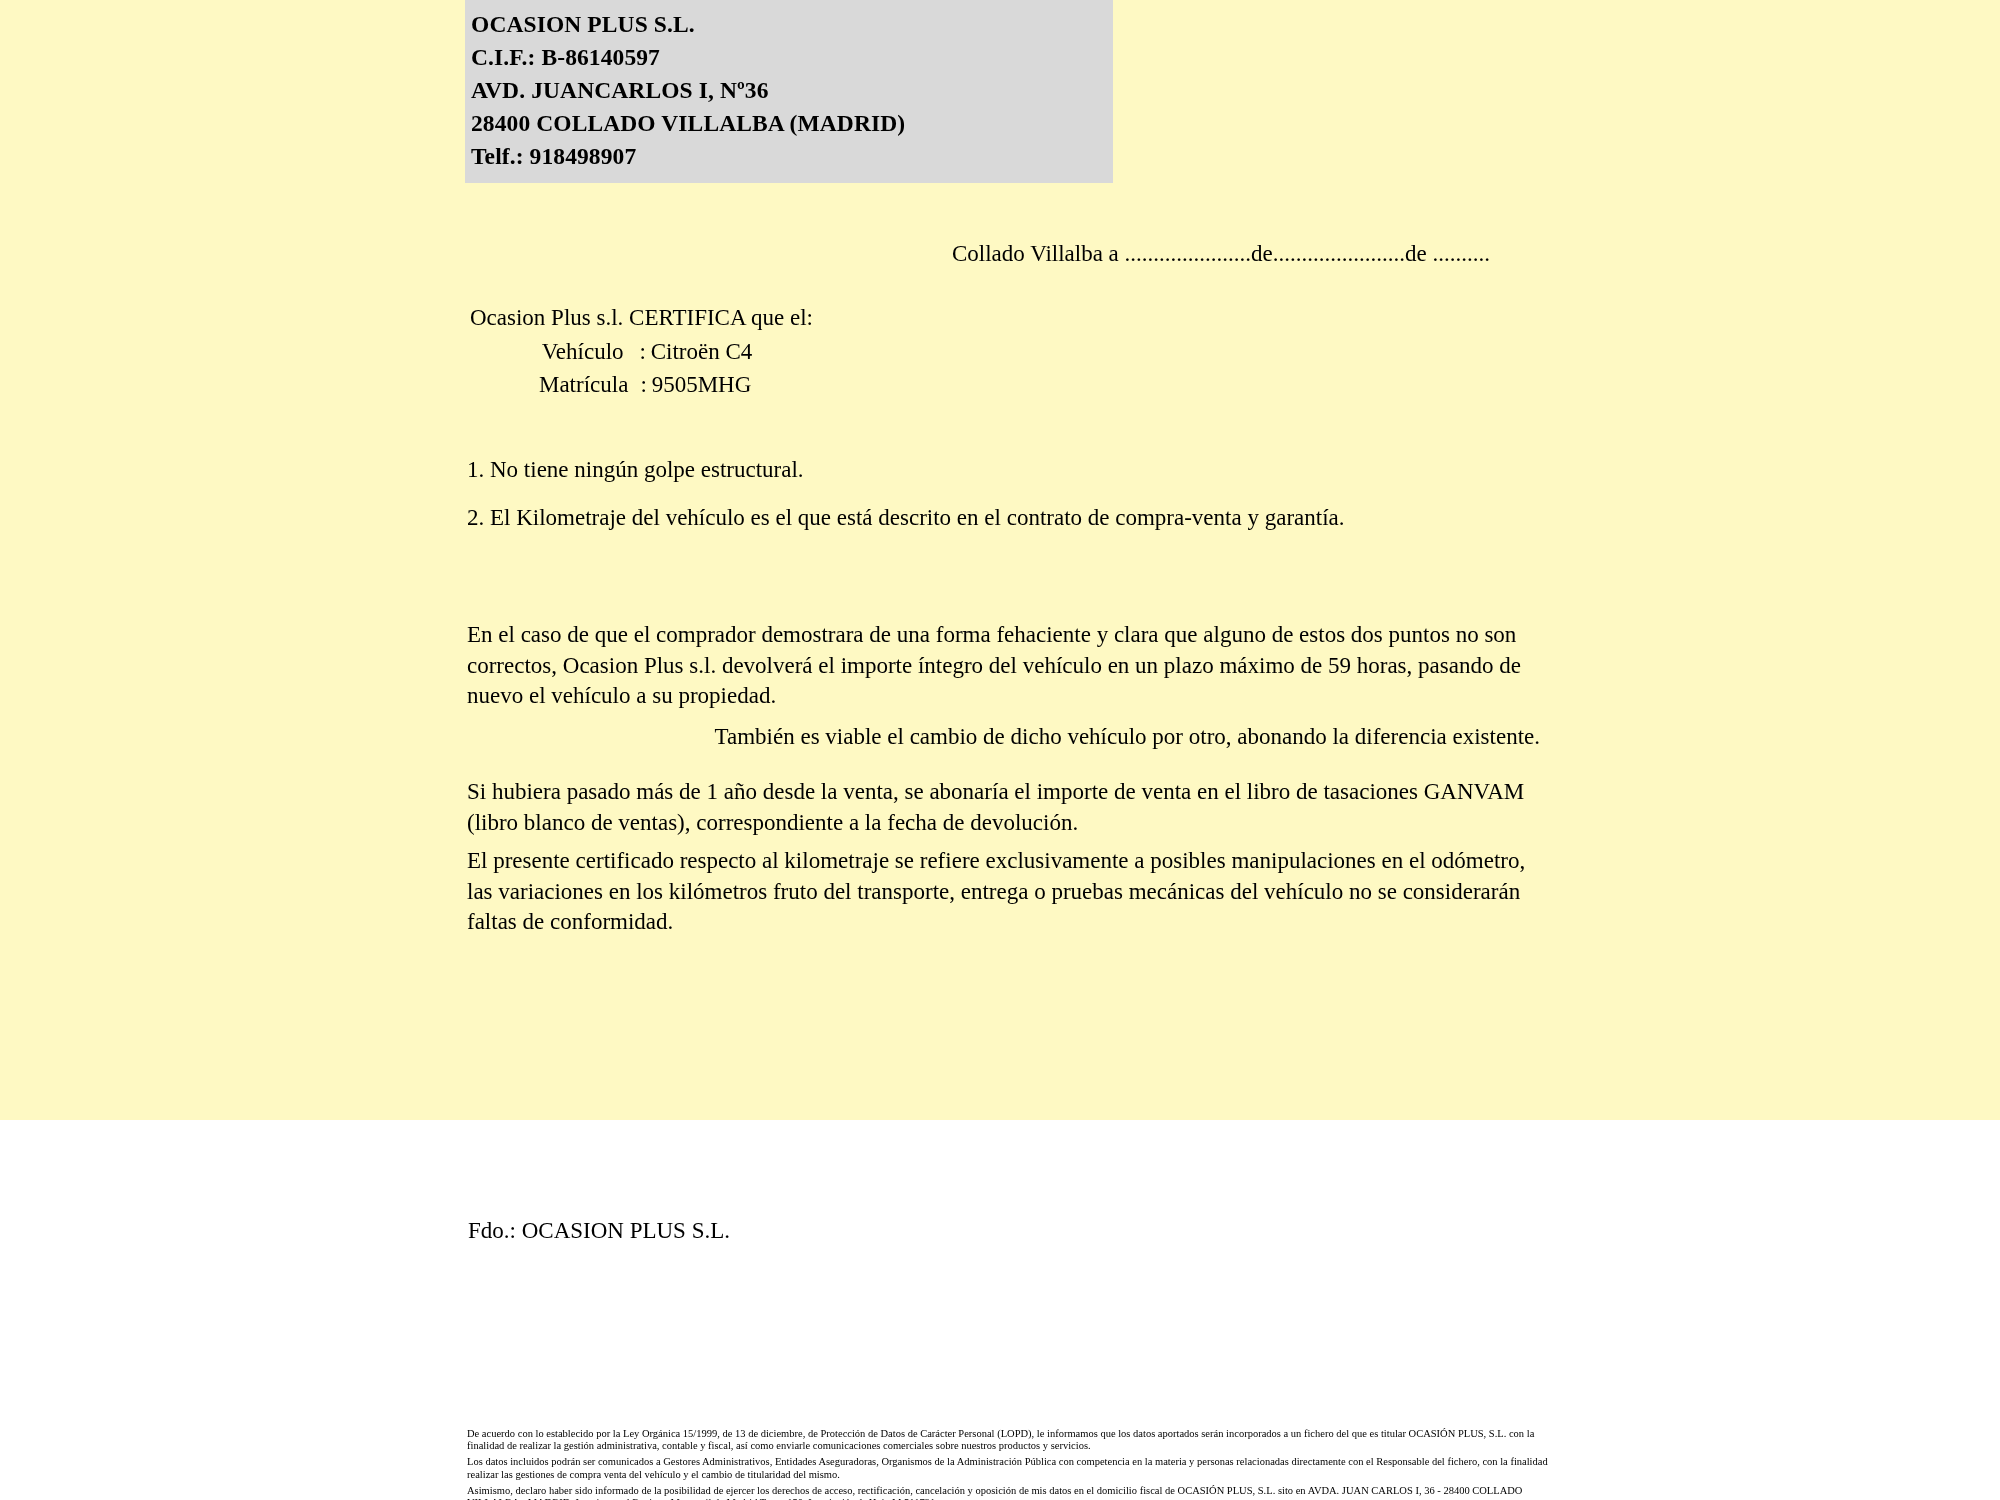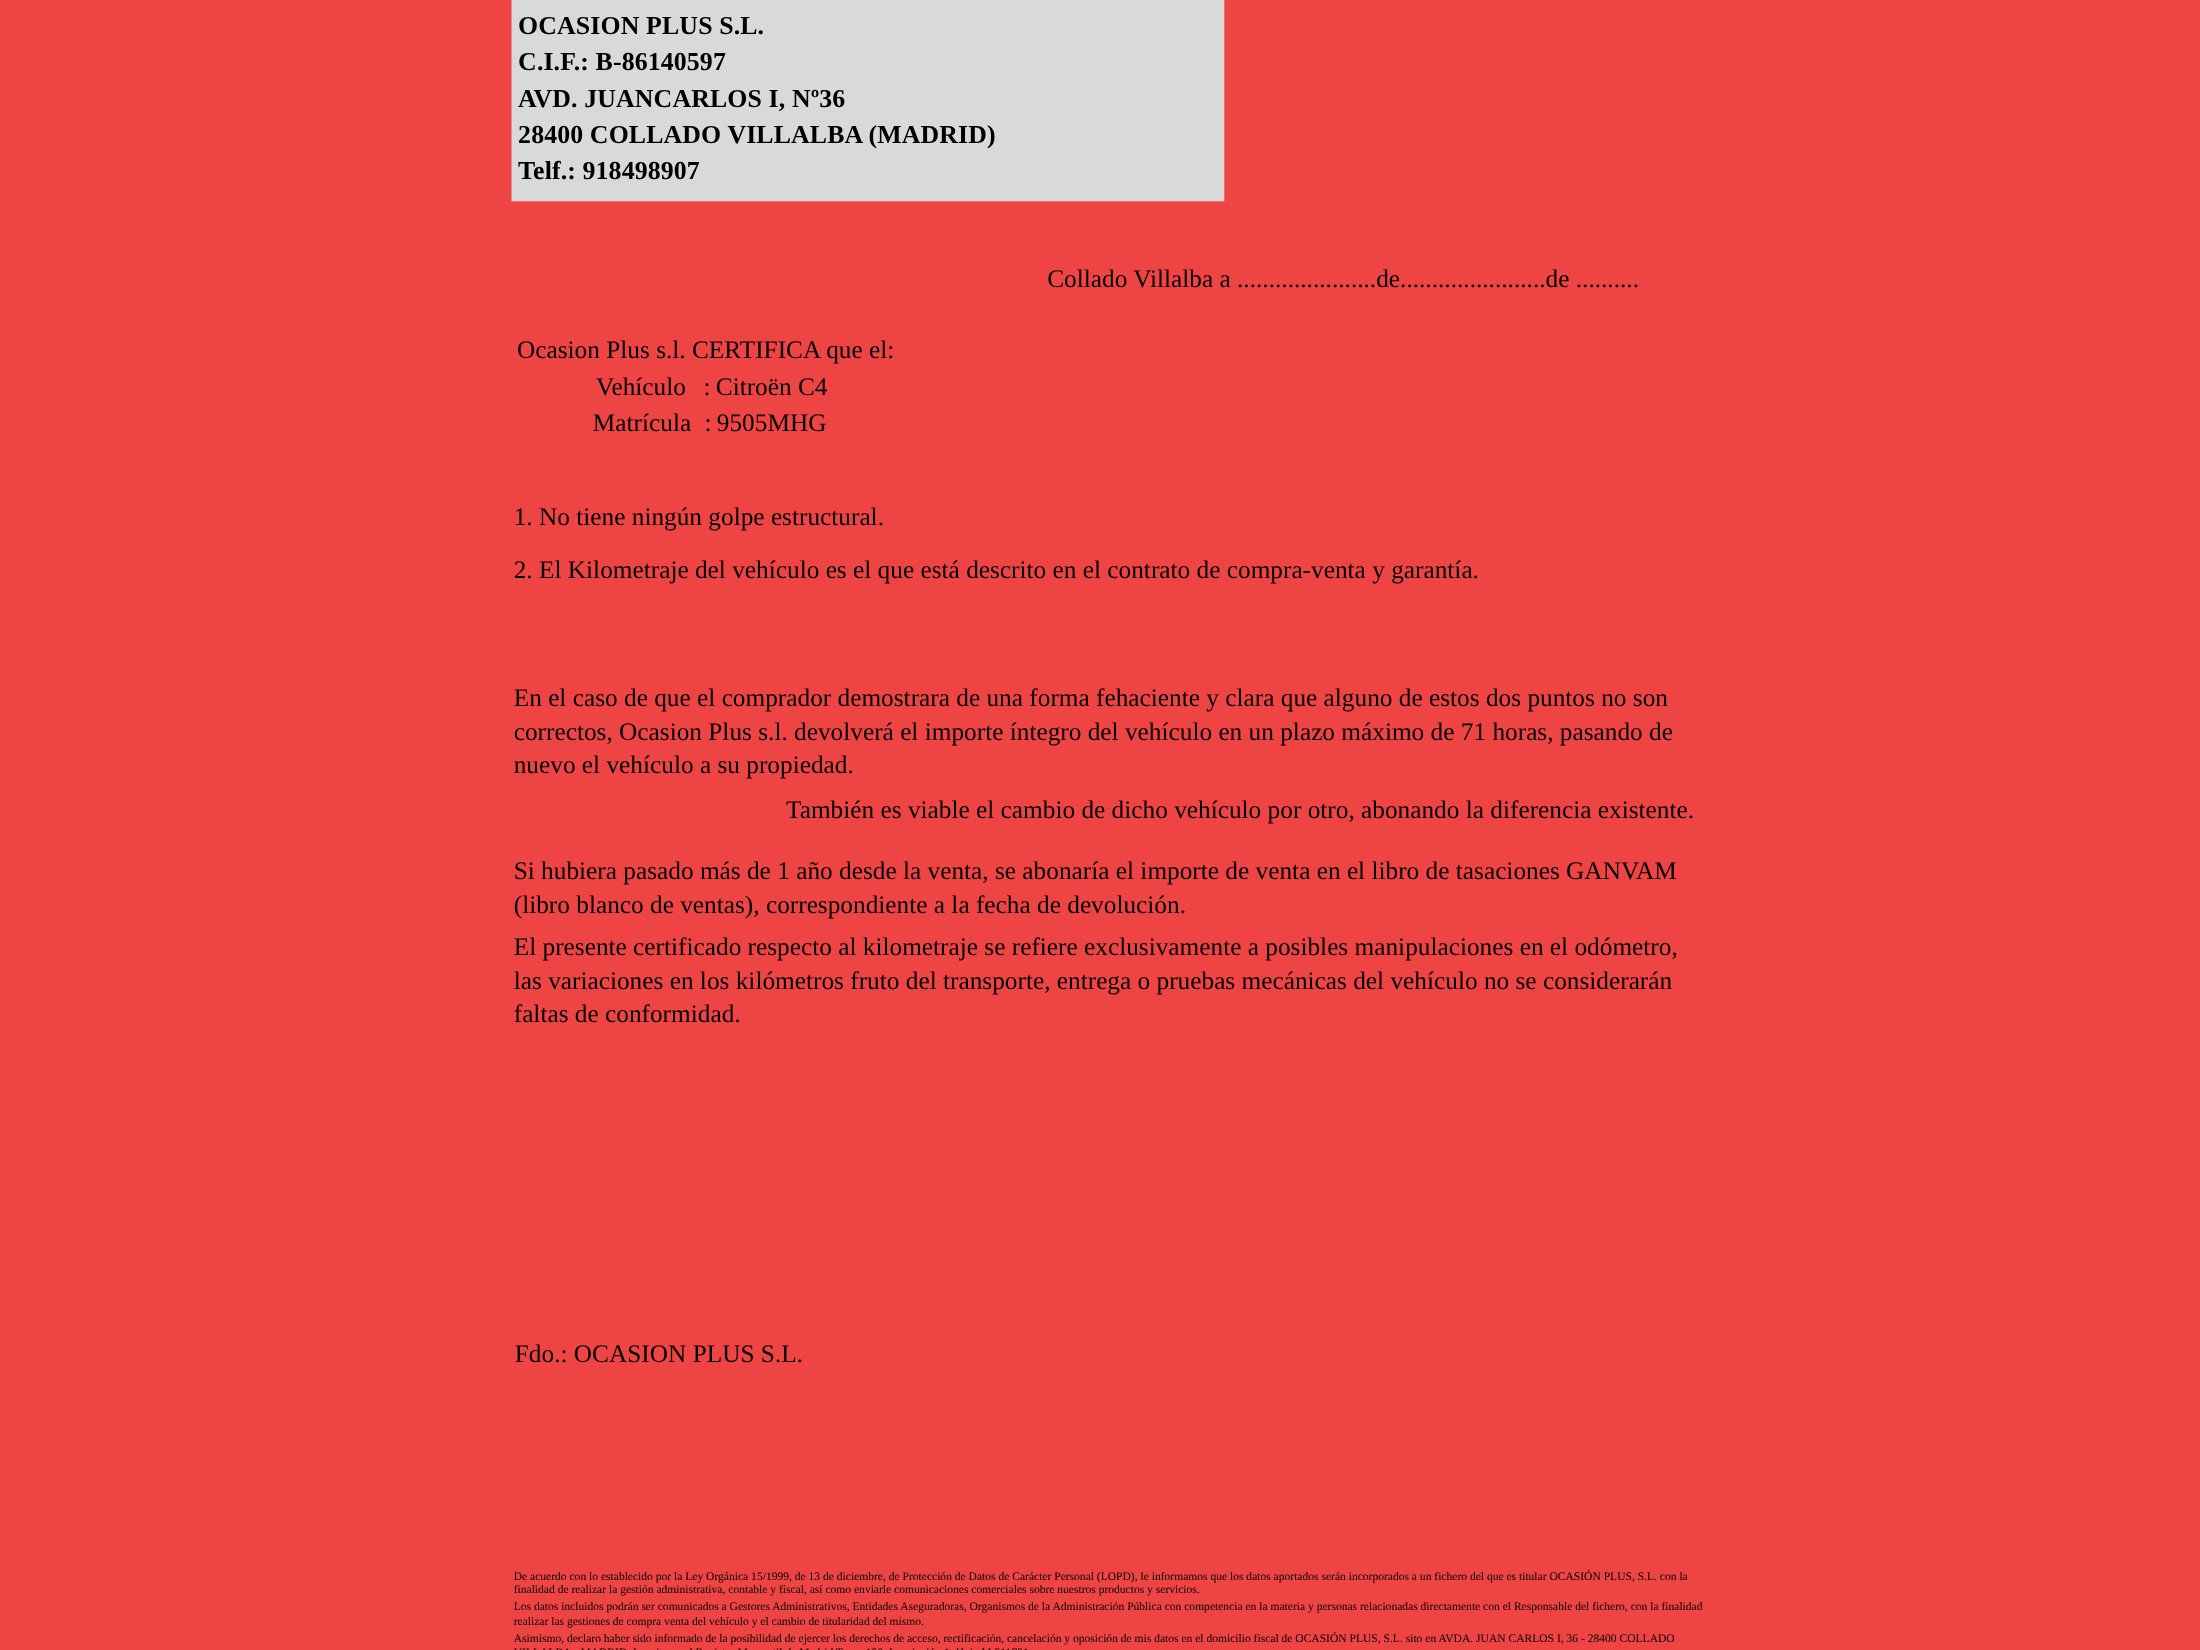--- a/index.html
+++ b/index.html
@@ -14,22 +14,22 @@
     color: #000000;
     position: relative;
     overflow: hidden;
   }
 
   .page {
     position: absolute;
     left: 0;
     top: 0;
     width: 2000px;
-    height: 1500px;
-    background: #ef4444;
+    height: 1120px;
+    background: #fef9c3;
   }
 
   
   .header-block {
     position: absolute;
     left: 465px;
     top: 0px;
     width: 648px;
     background: #d9d9d9;
     padding: 8px 0 10px 6px;
@@ -147,21 +147,21 @@
       <span class="kv-key">Vehículo</span><span class="kv-sep">:</span><span>Citroën C4</span>
     </div>
     <div class="kv-row">
       <span class="kv-key">Matrícula</span><span class="kv-sep">:</span><span>9505MHG</span>
     </div>
   </div>
 
   <div class="point" id="point-1">1. No tiene ningún golpe estructural.</div>
   <div class="point" id="point-2">2. El Kilometraje del vehículo es el que está descrito en el contrato de compra-venta y garantía.</div>
 
-  <div class="para" id="para-1">En el caso de que el comprador demostrara de una forma fehaciente y clara que alguno de estos dos puntos no son correctos, Ocasion Plus s.l. devolverá el importe íntegro del vehículo en un plazo máximo de 71 horas, pasando de nuevo el vehículo a su propiedad.</div>
+  <div class="para" id="para-1">En el caso de que el comprador demostrara de una forma fehaciente y clara que alguno de estos dos puntos no son correctos, Ocasion Plus s.l. devolverá el importe íntegro del vehículo en un plazo máximo de 59 horas, pasando de nuevo el vehículo a su propiedad.</div>
   <div class="para" id="para-2">También es viable el cambio de dicho vehículo por otro, abonando la diferencia existente.</div>
   <div class="para" id="para-3">Si hubiera pasado más de 1 año desde la venta, se abonaría el importe de venta en el libro de tasaciones GANVAM (libro blanco de ventas), correspondiente a la fecha de devolución.</div>
   <div class="para" id="para-4">El presente certificado respecto al kilometraje se refiere exclusivamente a posibles manipulaciones en el odómetro, las variaciones en los kilómetros fruto del transporte, entrega o pruebas mecánicas del vehículo no se considerarán faltas de conformidad.</div>
 
   <div class="signature">Fdo.: OCASION PLUS S.L.</div>
 
   <div class="footer">
     <p>De acuerdo con lo establecido por la Ley Orgánica 15/1999, de 13 de diciembre, de Protección de Datos de Carácter Personal (LOPD), le informamos que los datos aportados serán incorporados a un fichero del que es titular OCASIÓN PLUS, S.L. con la finalidad de realizar la gestión administrativa, contable y fiscal, así como enviarle comunicaciones comerciales sobre nuestros productos y servicios.</p>
     <p class="gap">Los datos incluidos podrán ser comunicados a Gestores Administrativos, Entidades Aseguradoras, Organismos de la Administración Pública con competencia en la materia y personas relacionadas directamente con el Responsable del fichero, con la finalidad realizar las gestiones de compra venta del vehículo y el cambio de titularidad del mismo.</p>
     <p class="gap">Asimismo, declaro haber sido informado de la posibilidad de ejercer los derechos de acceso, rectificación, cancelación y oposición de mis datos en el domicilio fiscal de OCASIÓN PLUS, S.L. sito en AVDA. JUAN CARLOS I, 36 - 28400 COLLADO VILLALBA - MADRID. Inscrita en el Registro Mercantil de Madrid Tomo:150, Inscripción:1, Hoja:M 511731</p>

